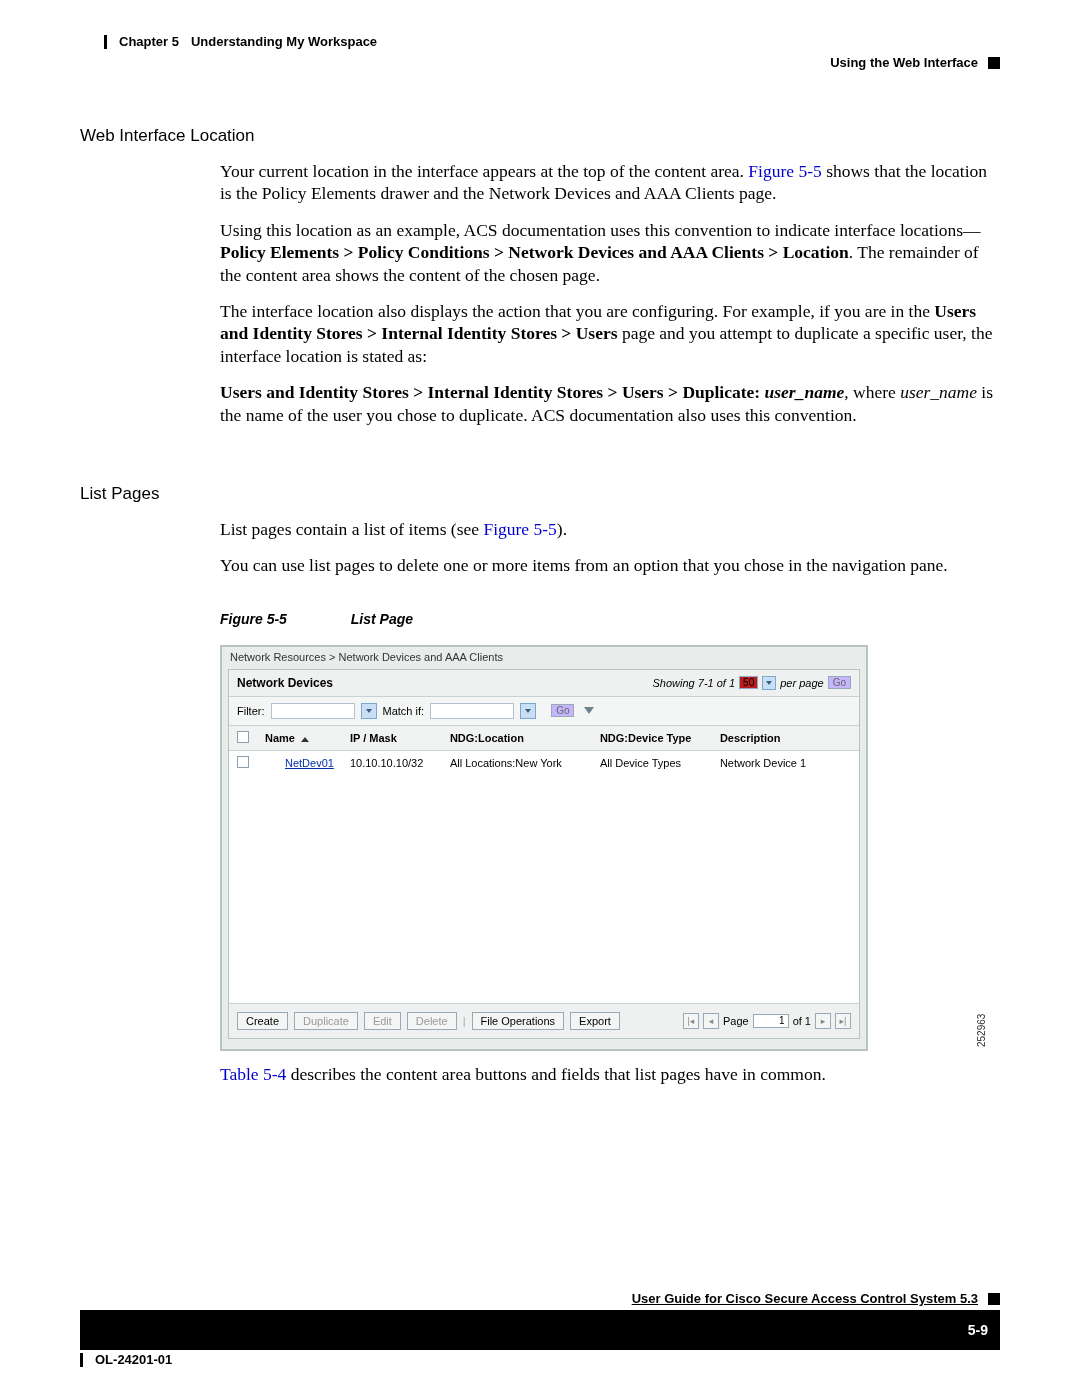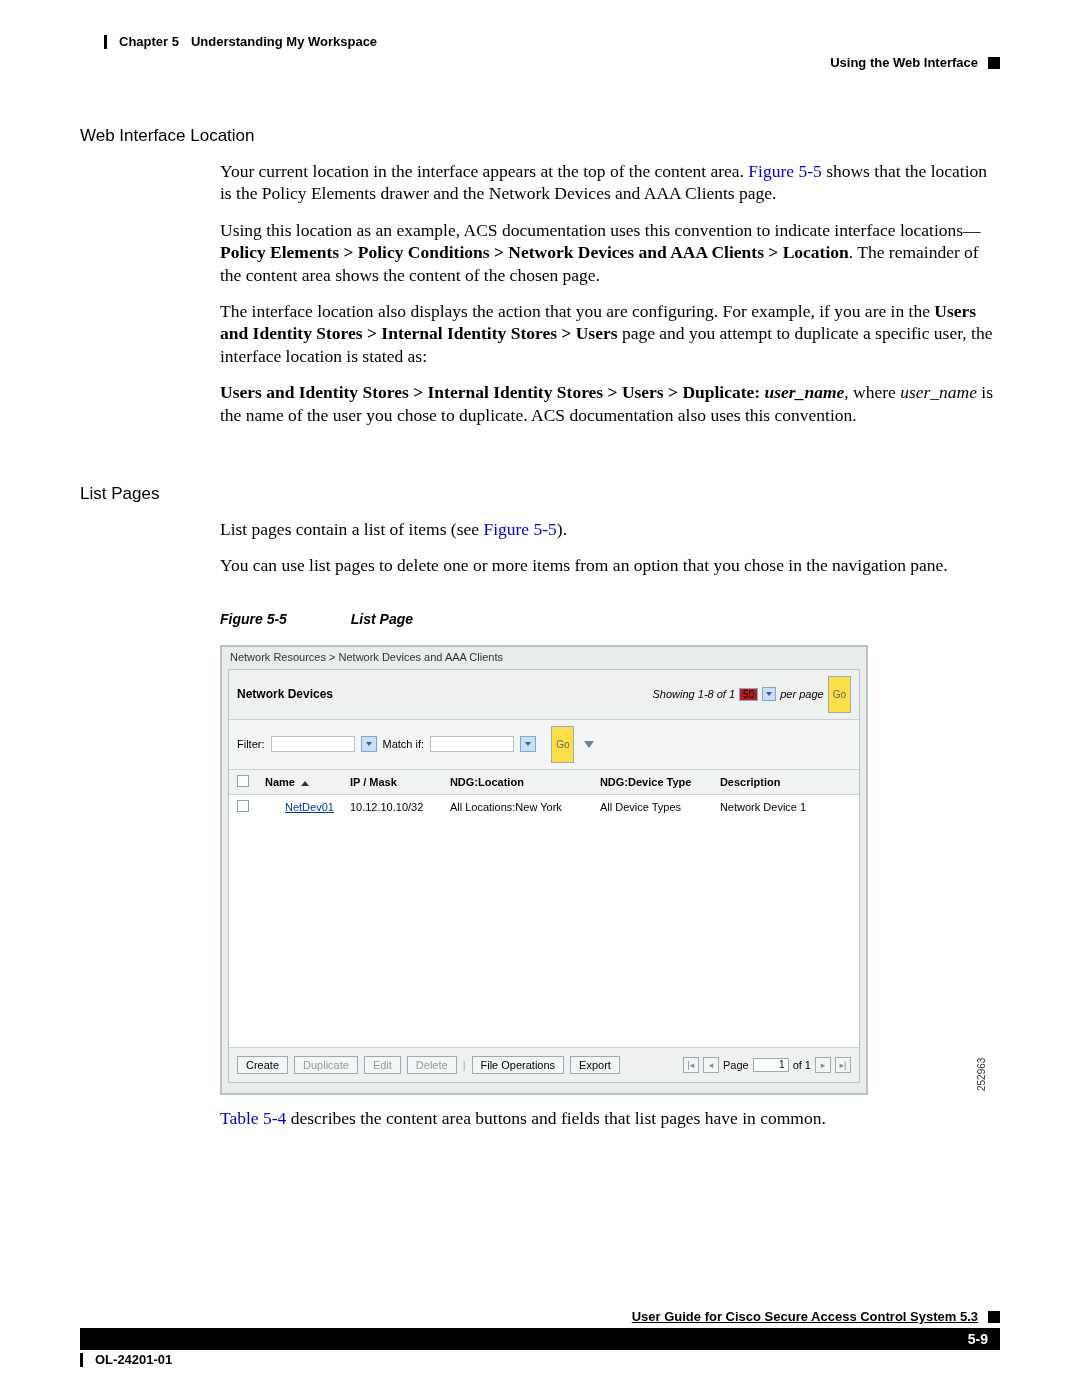--- a/index.html
+++ b/index.html
@@ -131,22 +131,22 @@
     content: "";
     position: absolute;
     top: 4px; left: 3px;
     border-left: 3px solid transparent;
     border-right: 3px solid transparent;
     border-top: 4px solid #3a5f87;
   }
   .mini-btn {
     display: inline-block;
     border: 1px solid #9aa9b7;
-    background: #fde047;
-    padding: 12px 4px;
+    background: #c4b5fd;
+    padding: 0 4px;
     font-size: 10px;
     font-style: normal;
     color: #666;
   }
 
   .fig-filter-row {
     display: flex;
     align-items: center;
     gap: 6px;
     padding: 6px 8px;
@@ -274,21 +274,21 @@
     font-weight: bold;
     text-align: right;
     display: flex;
     align-items: center;
     justify-content: flex-end;
     gap: 10px;
     text-decoration: underline;
   }
   .ftr-sq { width: 12px; height: 12px; background: #000; }
   .ftr-bar {
-    height: 22px;
+    height: 40px;
     background: #000;
     display: flex;
     align-items: center;
     justify-content: flex-end;
     margin-top: 4px;
   }
   .ftr-docnum {
     font-family: Arial, Helvetica, sans-serif;
     font-size: 13px;
     font-weight: bold;
@@ -357,21 +357,21 @@
     <span>List Page</span>
   </div>
 
   <div class="figure-wrap">
     <div class="fig">
       <div class="fig-bc">Network Resources &gt; Network Devices and AAA Clients</div>
       <div class="fig-inner">
         <div class="fig-title-row">
           <div class="fig-title">Network Devices</div>
           <div class="fig-paging">
-            <span class="txt">Showing 1-8 of 1</span>
+            <span class="txt">Showing 7-1 of 1</span>
             <span class="mini-sel">50</span>
             <span class="mini-dd"></span>
             <span class="txt">per page</span>
             <span class="mini-btn">Go</span>
           </div>
         </div>
         <div class="fig-filter-row">
           <span>Filter:</span>
           <span class="fld"></span>
           <span class="dd-blue"></span>
@@ -398,21 +398,21 @@
               <th>IP / Mask</th>
               <th>NDG:Location</th>
               <th>NDG:Device Type</th>
               <th>Description</th>
             </tr>
           </thead>
           <tbody>
             <tr>
               <td><span class="cbx"></span></td>
               <td><span class="lnk">NetDev01</span></td>
-              <td>10.12.10.10/32</td>
+              <td>10.10.10.10/32</td>
               <td>All Locations:New York</td>
               <td>All Device Types</td>
               <td>Network Device 1</td>
             </tr>
           </tbody>
         </table>
         <div class="tbl-body-area"></div>
         <div class="fig-btns">
           <span class="btn">Create</span>
           <span class="btn dim">Duplicate</span>

